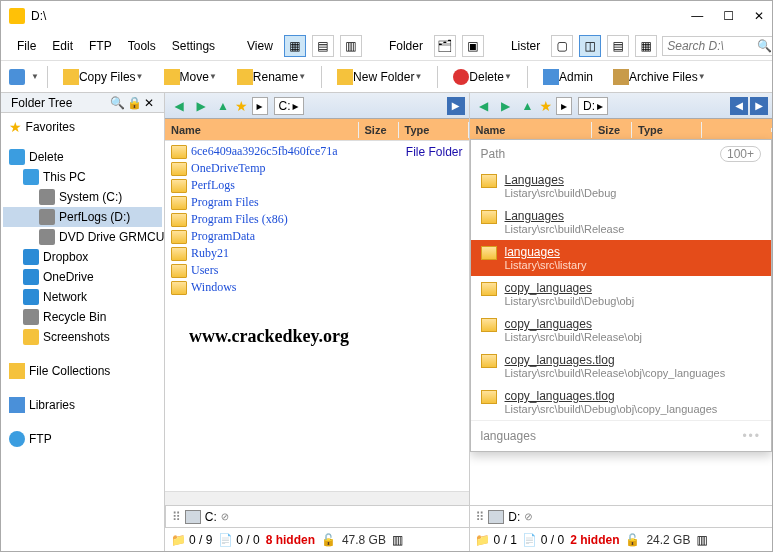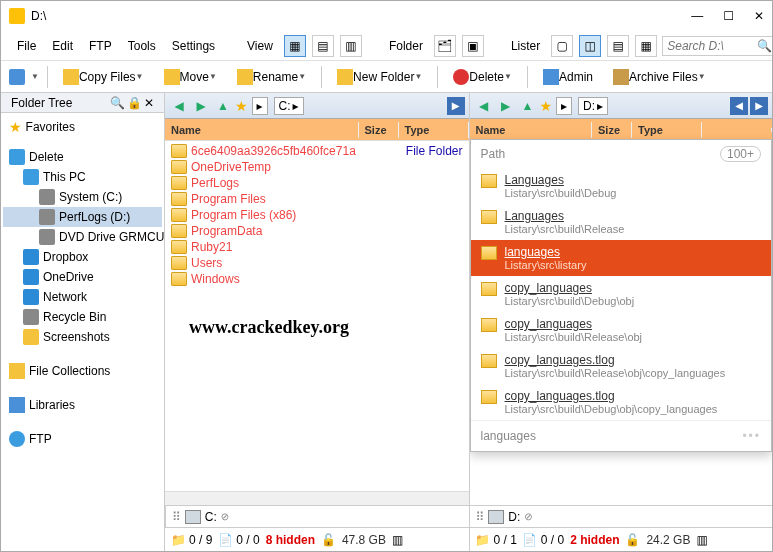--- a/index.html
+++ b/index.html
@@ -34,21 +34,21 @@
 .pane { width: 50%; display: flex; flex-direction: column; border-left: 1px solid #ccc; overflow: hidden; position: relative; }
 .pane:first-child { border-left: none; }
 .nav { height: 26px; background: linear-gradient(#e8eef6,#d6e2f0); display: flex; align-items: center; padding: 0 4px; gap: 2px; border-bottom: 1px solid #aaa; }
 .nav .nbtn { width: 20px; height: 20px; display: flex; align-items: center; justify-content: center; border-radius: 2px; }
 .nav .crumb { background: #fff; border: 1px solid #aaa; padding: 1px 4px; margin: 0 2px; display: flex; align-items: center; gap: 2px; }
 .cols { height: 22px; display: flex; align-items: center; border-bottom: 1px solid #ddd; background: #fdba74; font-weight: bold; }
 .cols span { padding: 2px 6px; border-right: 1px solid #eee; font-size: 11px; color: #333; }
 .files { flex: 1; overflow: auto; padding: 2px 4px; background: #fff; }
 .frow { display: flex; align-items: center; gap: 4px; padding: 1px 2px; }
 .frow .folder-icon { width: 16px; height: 14px; background: linear-gradient(#ffe29a,#f5c23c); border-radius: 1px; border: 1px solid #d6a01f; }
-.frow a { color: #ef4444; text-decoration: none; }
+.frow a { color: #1d4ed8; text-decoration: none; font-family: Liberation Serif, serif; }
 .frow .link { color: #1a0dab; }
 .listary { position: absolute; left: 0; top: 46px; width: 100%; background: #fff; border: 1px solid #bbb; box-shadow: 0 4px 10px rgba(0,0,0,0.2); z-index: 10; }
 .listary-head { display: flex; align-items: center; padding: 6px 10px; color: #888; }
 .listary-head .badge { margin-left: auto; border: 1px solid #ccc; border-radius: 8px; padding: 0 6px; font-size: 12px; color: #888; }
 .listary-item { padding: 5px 10px 5px 34px; position: relative; }
 .listary-item .ficon { position: absolute; left: 10px; top: 6px; width: 16px; height: 14px; background: linear-gradient(#ffe29a,#f5c23c); border: 1px solid #d6a01f; }
 .listary-item .iname { text-decoration: underline; color: #333; }
 .listary-item .ipath { color: #888; font-size: 11px; }
 .listary-item.selected { background: #e44c1a; color: #fff; }
 .listary-item.selected .iname { color: #fff; }

